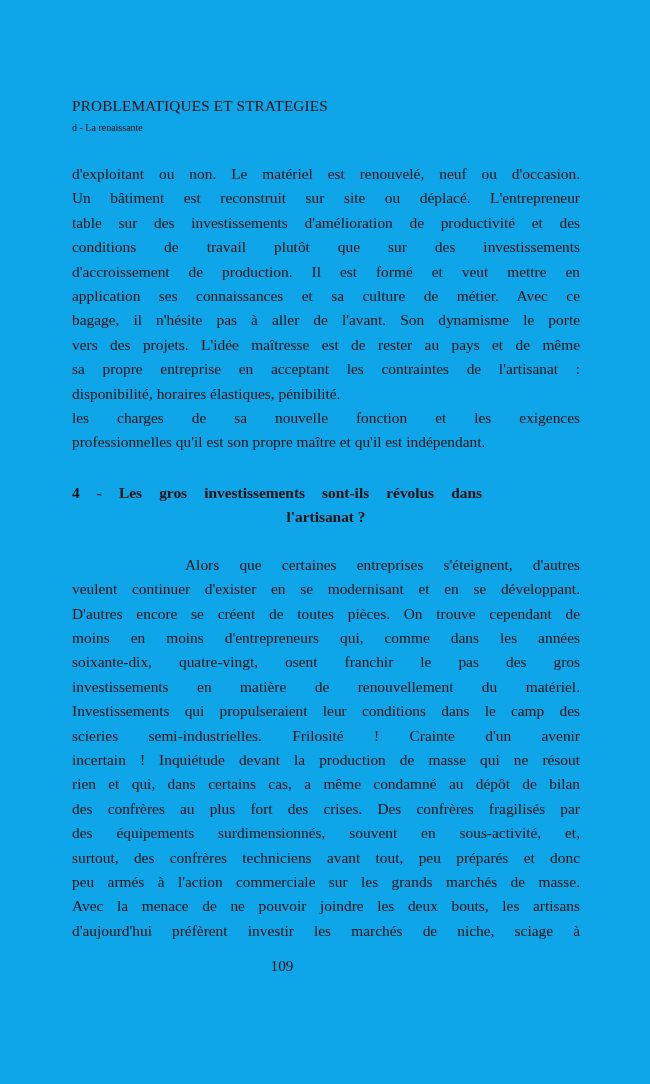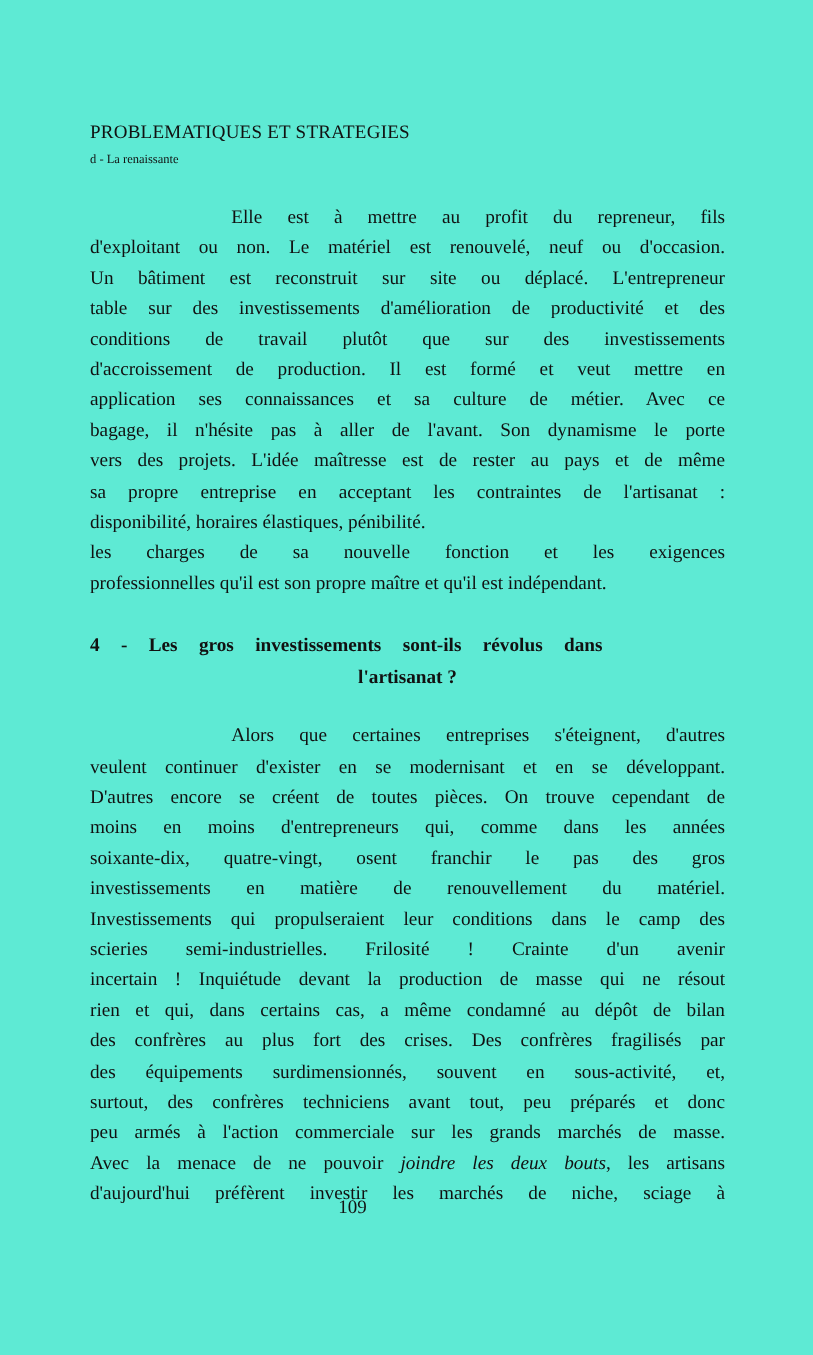--- a/index.html
+++ b/index.html
@@ -14,21 +14,21 @@
     font-family: "Liberation Serif", "DejaVu Serif", serif;
     color: #111111;
     overflow: hidden;
   }
 
   .page {
     position: absolute;
     left: 0; top: 0;
     width: 650px;
     height: 1084px;
-    background: #5eead4;
+    background: #0ea5e9;
   }
 
   
   .textblock {
     position: absolute;
     left: 72px;
     top: 96px;
     width: 508px;
   }
 
@@ -67,21 +67,21 @@
     text-align-last: justify;
     width: 410px;
   }
   .heading4-second {
     font-weight: bold;
     font-size: 15.4px;
     line-height: 24.4px;
     text-align: center;
   }
 
-  .italic { font-style: italic; }
+  .italic { }
 
   .page-number {
     position: absolute;
     left: 0;
     top: 957px;
     width: 564px;
     text-align: center;
     font-size: 15.2px;
   }
 
@@ -95,21 +95,20 @@
 
   <div class="textblock">
 
     <div class="running-header">PROBLEMATIQUES ET STRATEGIES</div>
 
     <div class="section-title">d - La renaissante</div>
 
     <div class="spacer-block"></div>
 
     <div>
-      <div class="ln" style="padding-left:113px;">Elle est à mettre au profit du repreneur, fils</div>
       <div class="ln">d'exploitant ou non. Le matériel est renouvelé, neuf ou d'occasion.</div>
       <div class="ln">Un bâtiment est reconstruit sur site ou déplacé. L'entrepreneur</div>
       <div class="ln">table sur des investissements d'amélioration de productivité et des</div>
       <div class="ln">conditions de travail plutôt que sur des investissements</div>
       <div class="ln">d'accroissement de production. Il est formé et veut mettre en</div>
       <div class="ln">application ses connaissances et sa culture de métier. Avec ce</div>
       <div class="ln">bagage, il n'hésite pas à aller de l'avant. Son dynamisme le porte</div>
       <div class="ln">vers des projets. L'idée maîtresse est de rester au pays et de même</div>
       <div class="ln">sa propre entreprise en acceptant les contraintes de l'artisanat :</div>
       <div class="ln last">disponibilité, horaires élastiques, pénibilité.</div>

